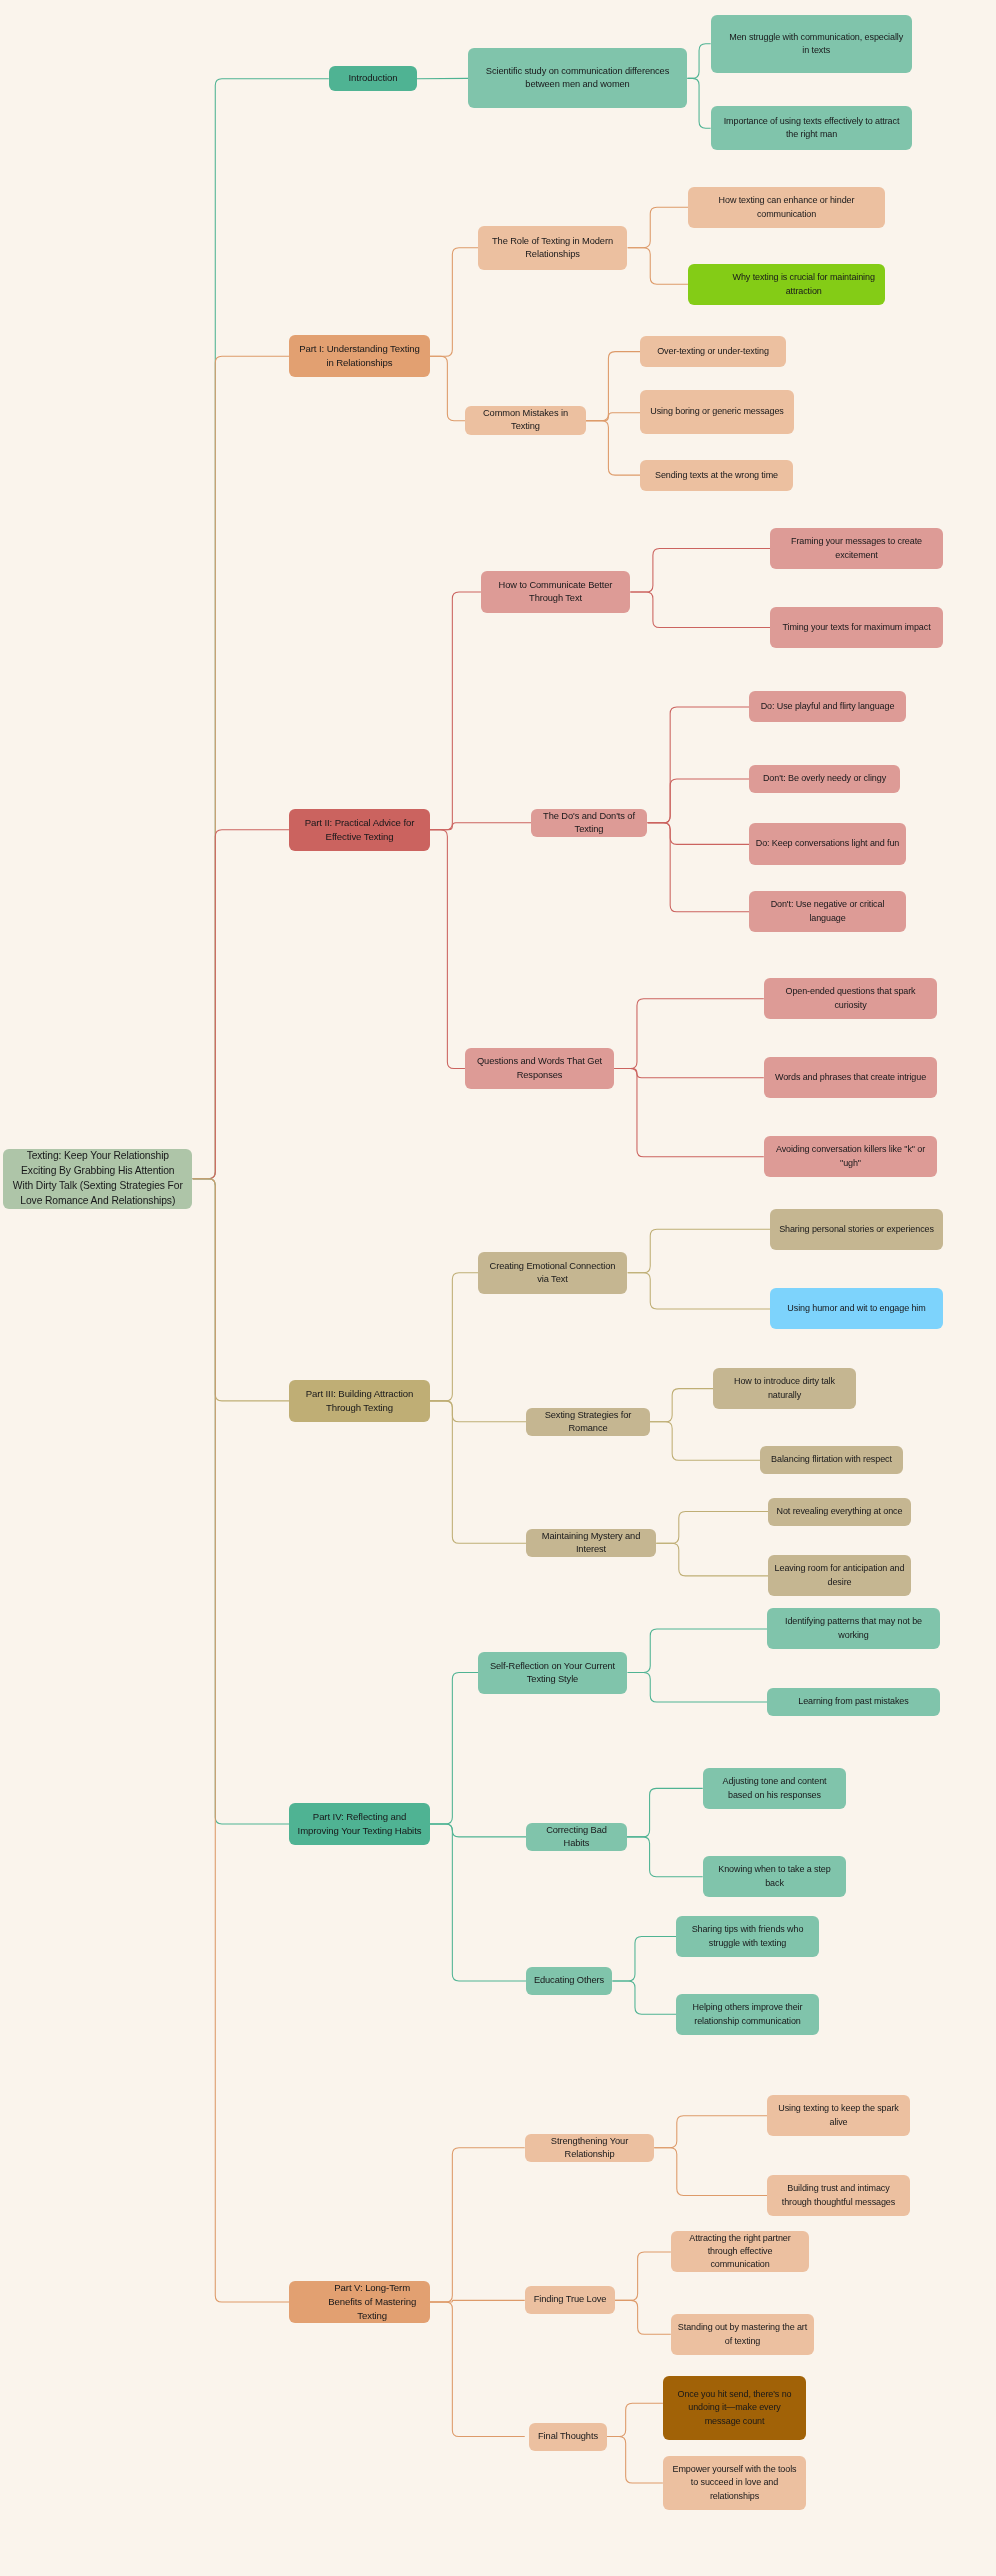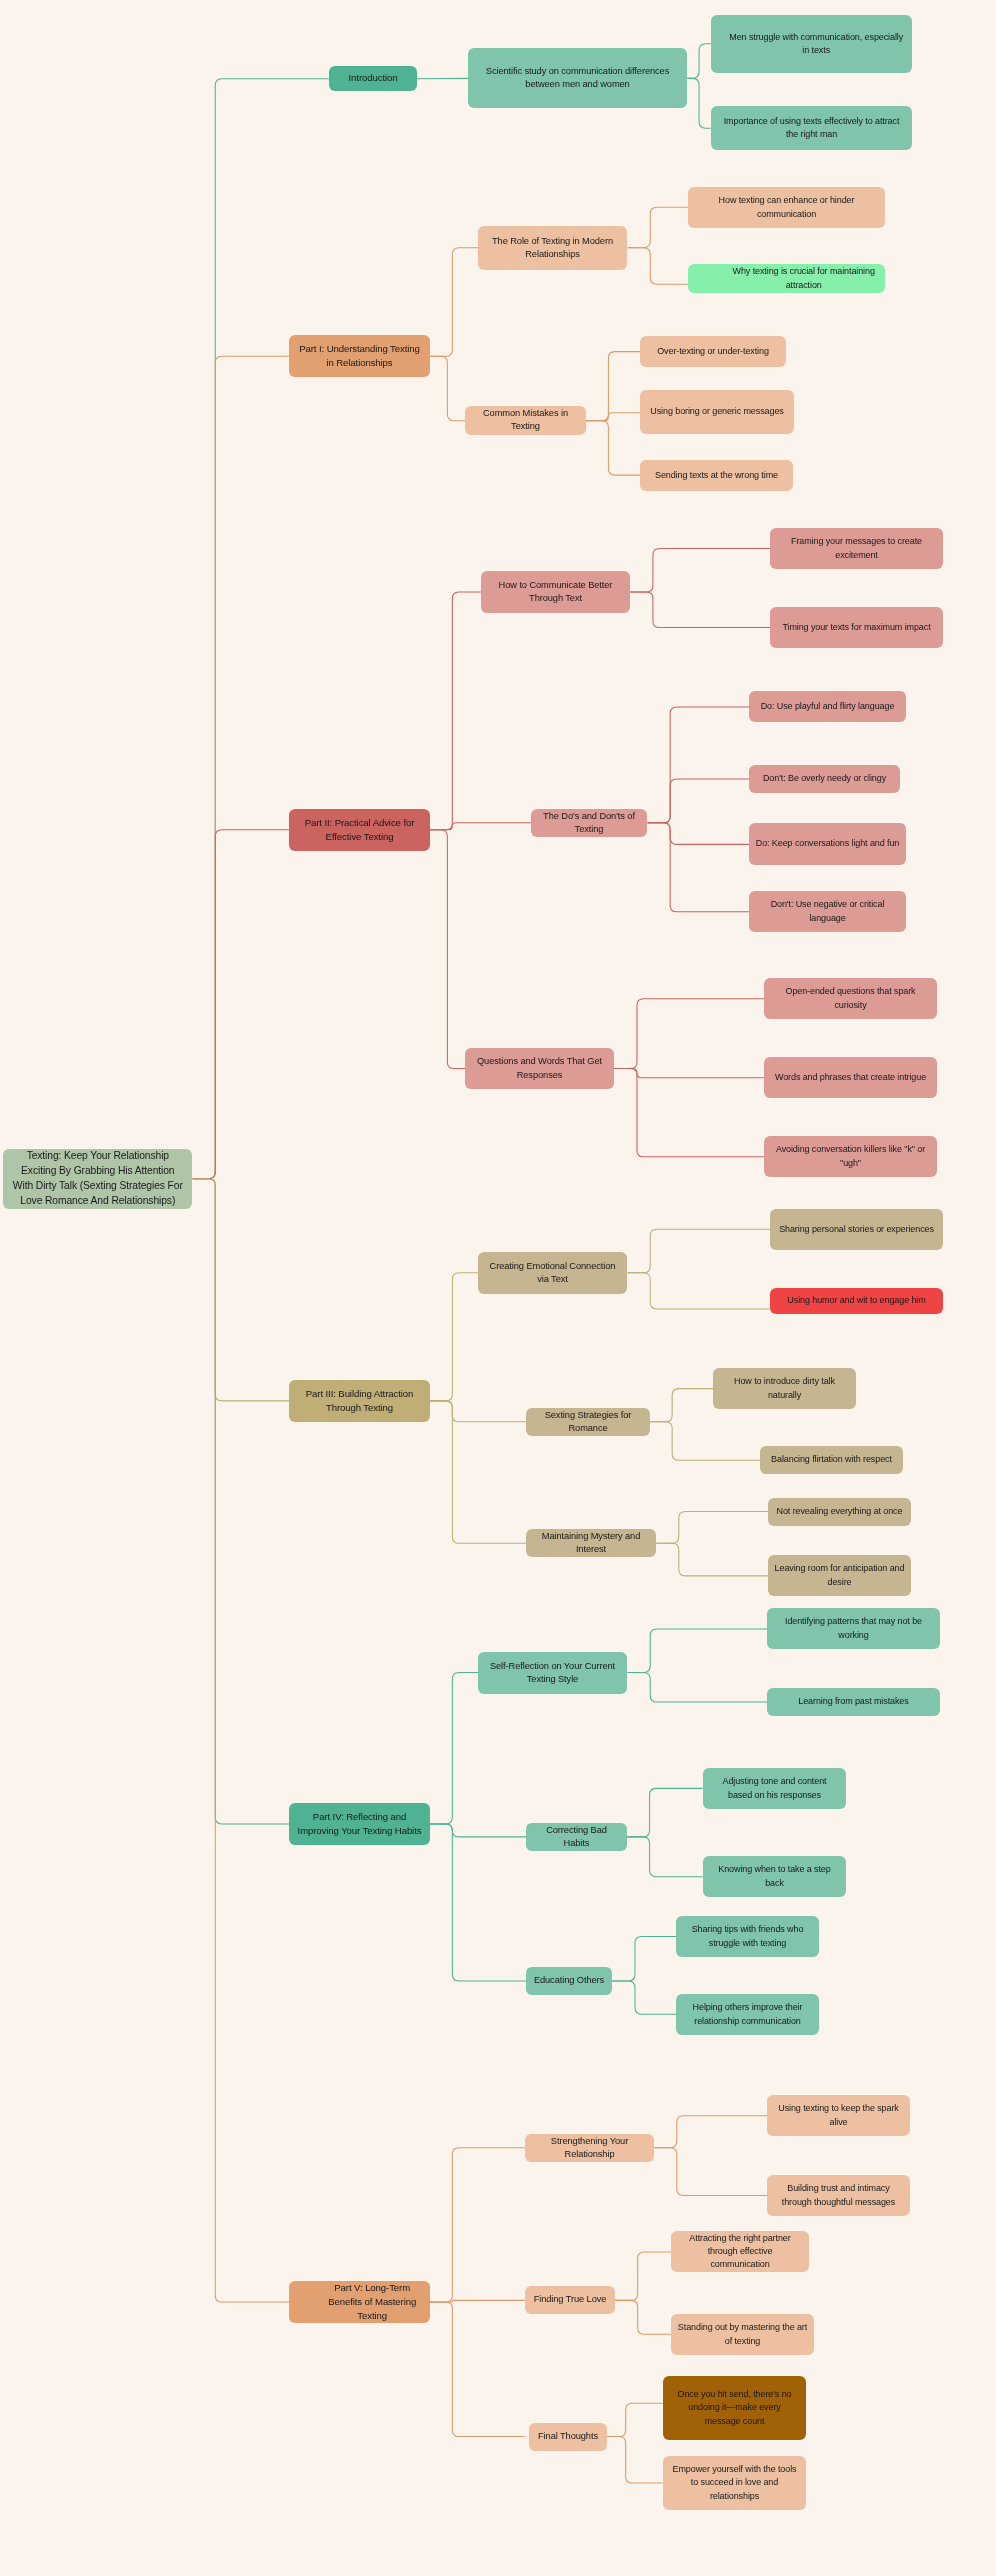--- a/index.html
+++ b/index.html
@@ -120,21 +120,21 @@
       </div>
       <div class="node lvl1" style="left: 289px; top: 335px; width: 141px; height: 42px; background: rgb(226, 160, 113);">
         <span>Part I: Understanding Texting in Relationships</span>
       </div>
       <div class="node lvl2" style="left: 478px; top: 226px; width: 149px; height: 44px; background: rgb(236, 192, 160);">
         <span>The Role of Texting in Modern Relationships</span>
       </div>
       <div class="node lvl3" style="left: 688px; top: 187px; width: 197px; height: 41px; background: rgb(236, 192, 160);">
         <span>How texting can enhance or hinder communication</span>
       </div>
-      <div class="node lvl3" style="left: 688px; top: 264px; width: 197px; height: 29px; background: #86efac; padding-left: 41px;">
+      <div class="node lvl3" style="left: 688px; top: 264px; width: 197px; height: 41px; background: #84cc16; padding-left: 41px;">
         <span>Why texting is crucial for maintaining attraction</span>
       </div>
       <div class="node lvl2" style="left: 465px; top: 406px; width: 121px; height: 28.6px; background: rgb(236, 192, 160);">
         <span>Common Mistakes in Texting</span>
       </div>
       <div class="node lvl3" style="left: 640px; top: 336px; width: 146px; height: 31px; background: rgb(236, 192, 160);">
         <span>Over-texting or under-texting</span>
       </div>
       <div class="node lvl3" style="left: 640px; top: 390px; width: 154px; height: 44px; background: rgb(236, 192, 160);">
         <span>Using boring or generic messages</span>
@@ -183,21 +183,21 @@
       </div>
       <div class="node lvl1" style="left: 289px; top: 1380px; width: 141px; height: 42px; background: rgb(191, 174, 117);">
         <span>Part III: Building Attraction Through Texting</span>
       </div>
       <div class="node lvl2" style="left: 478px; top: 1252px; width: 149px; height: 42px; background: rgb(197, 182, 145);">
         <span>Creating Emotional Connection via Text</span>
       </div>
       <div class="node lvl3" style="left: 770px; top: 1209px; width: 173px; height: 41px; background: rgb(197, 182, 145);">
         <span>Sharing personal stories or experiences</span>
       </div>
-      <div class="node lvl3" style="left: 770px; top: 1288px; width: 173px; height: 26px; background: #ef4444;">
+      <div class="node lvl3" style="left: 770px; top: 1288px; width: 173px; height: 41px; background: #7dd3fc;">
         <span>Using humor and wit to engage him</span>
       </div>
       <div class="node lvl2" style="left: 526px; top: 1408px; width: 124px; height: 28px; background: rgb(197, 182, 145);">
         <span>Sexting Strategies for Romance</span>
       </div>
       <div class="node lvl3" style="left: 713px; top: 1368px; width: 143px; height: 41px; background: rgb(197, 182, 145);">
         <span>How to introduce dirty talk naturally</span>
       </div>
       <div class="node lvl3" style="left: 760px; top: 1446px; width: 143px; height: 28px; background: rgb(197, 182, 145);">
         <span>Balancing flirtation with respect</span>

